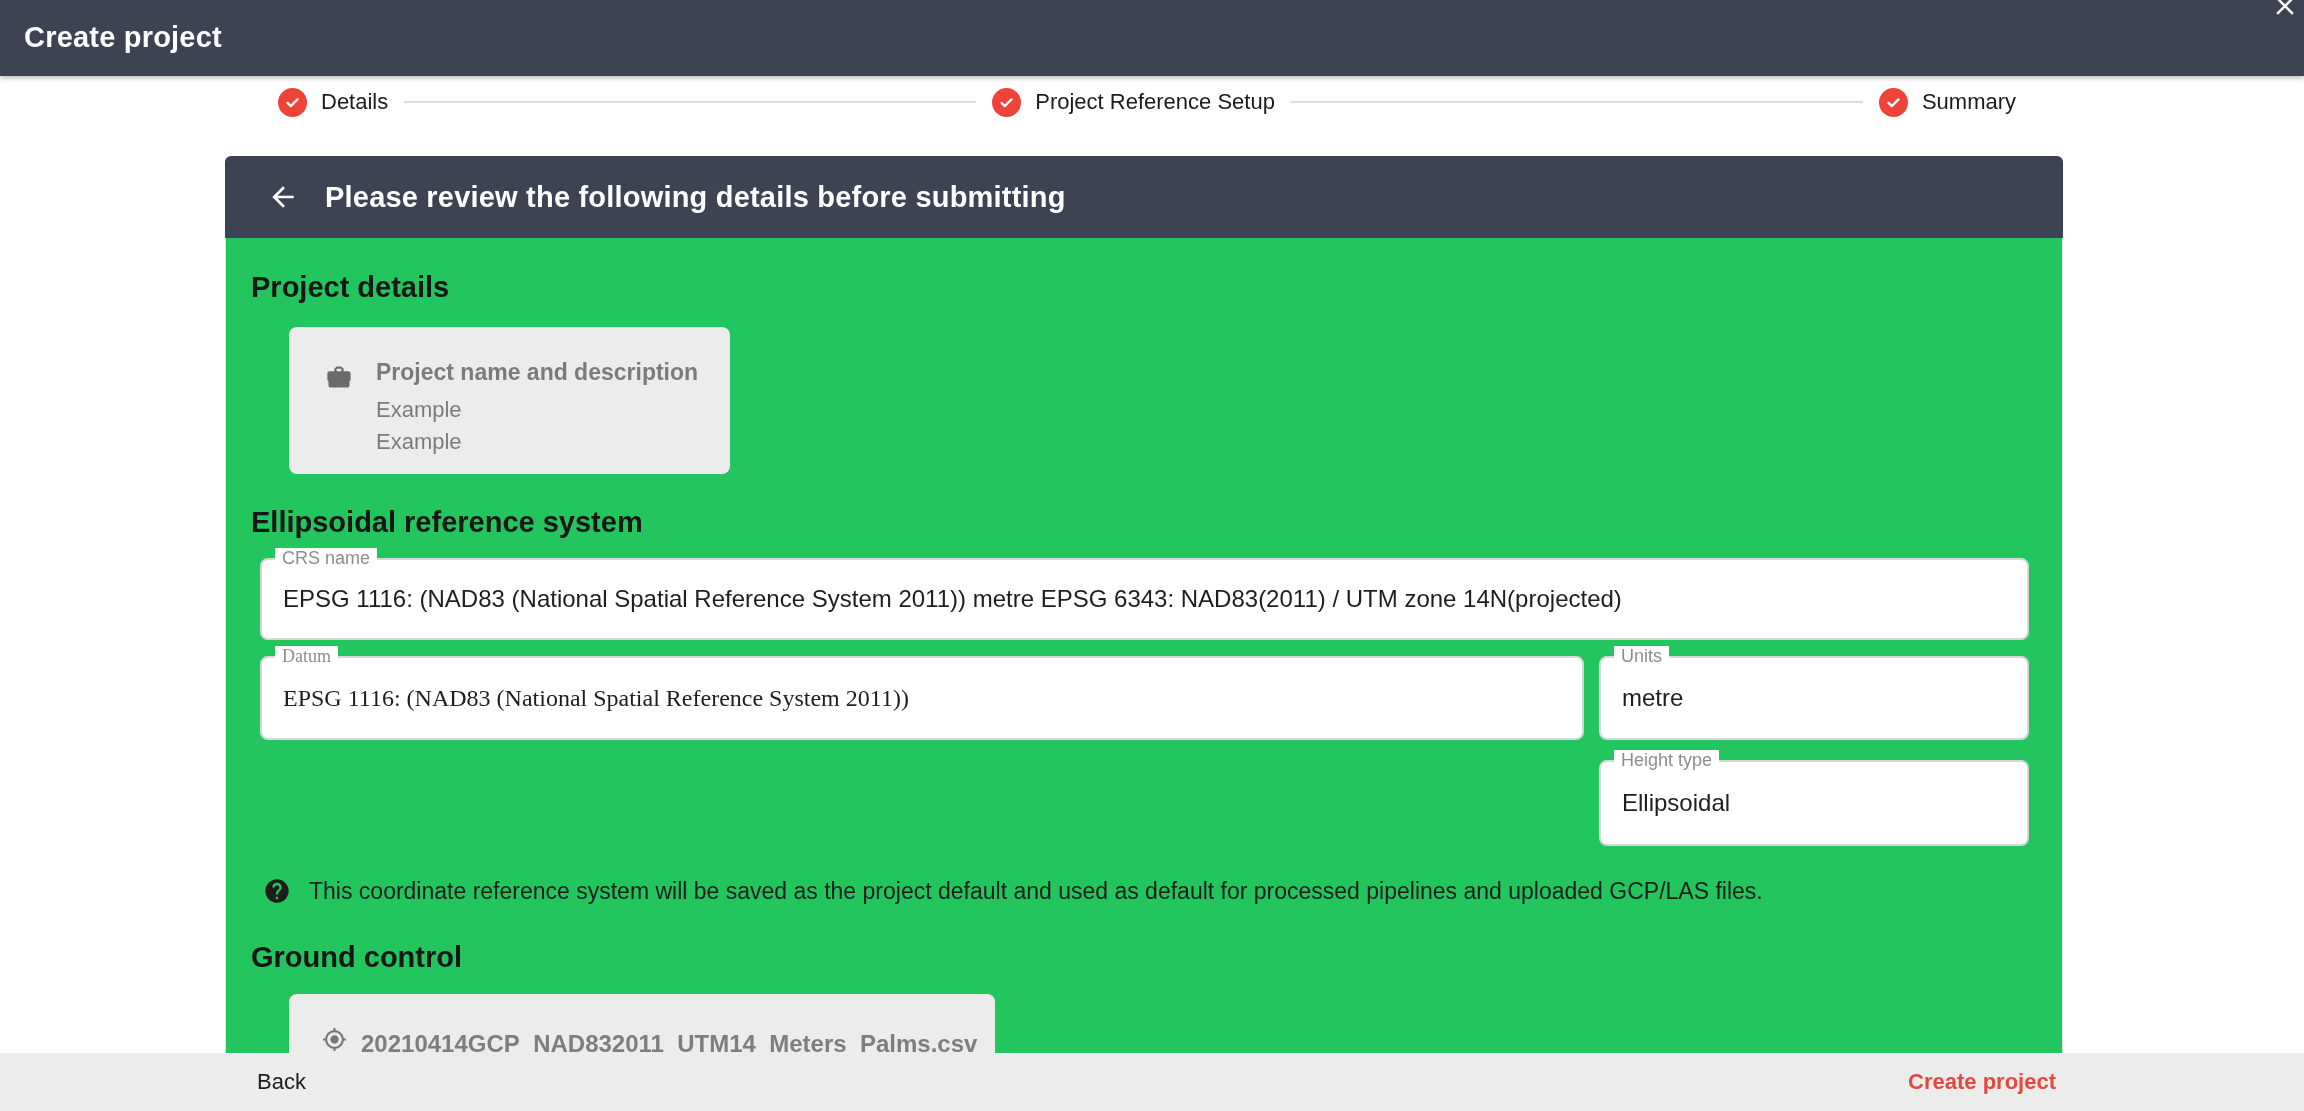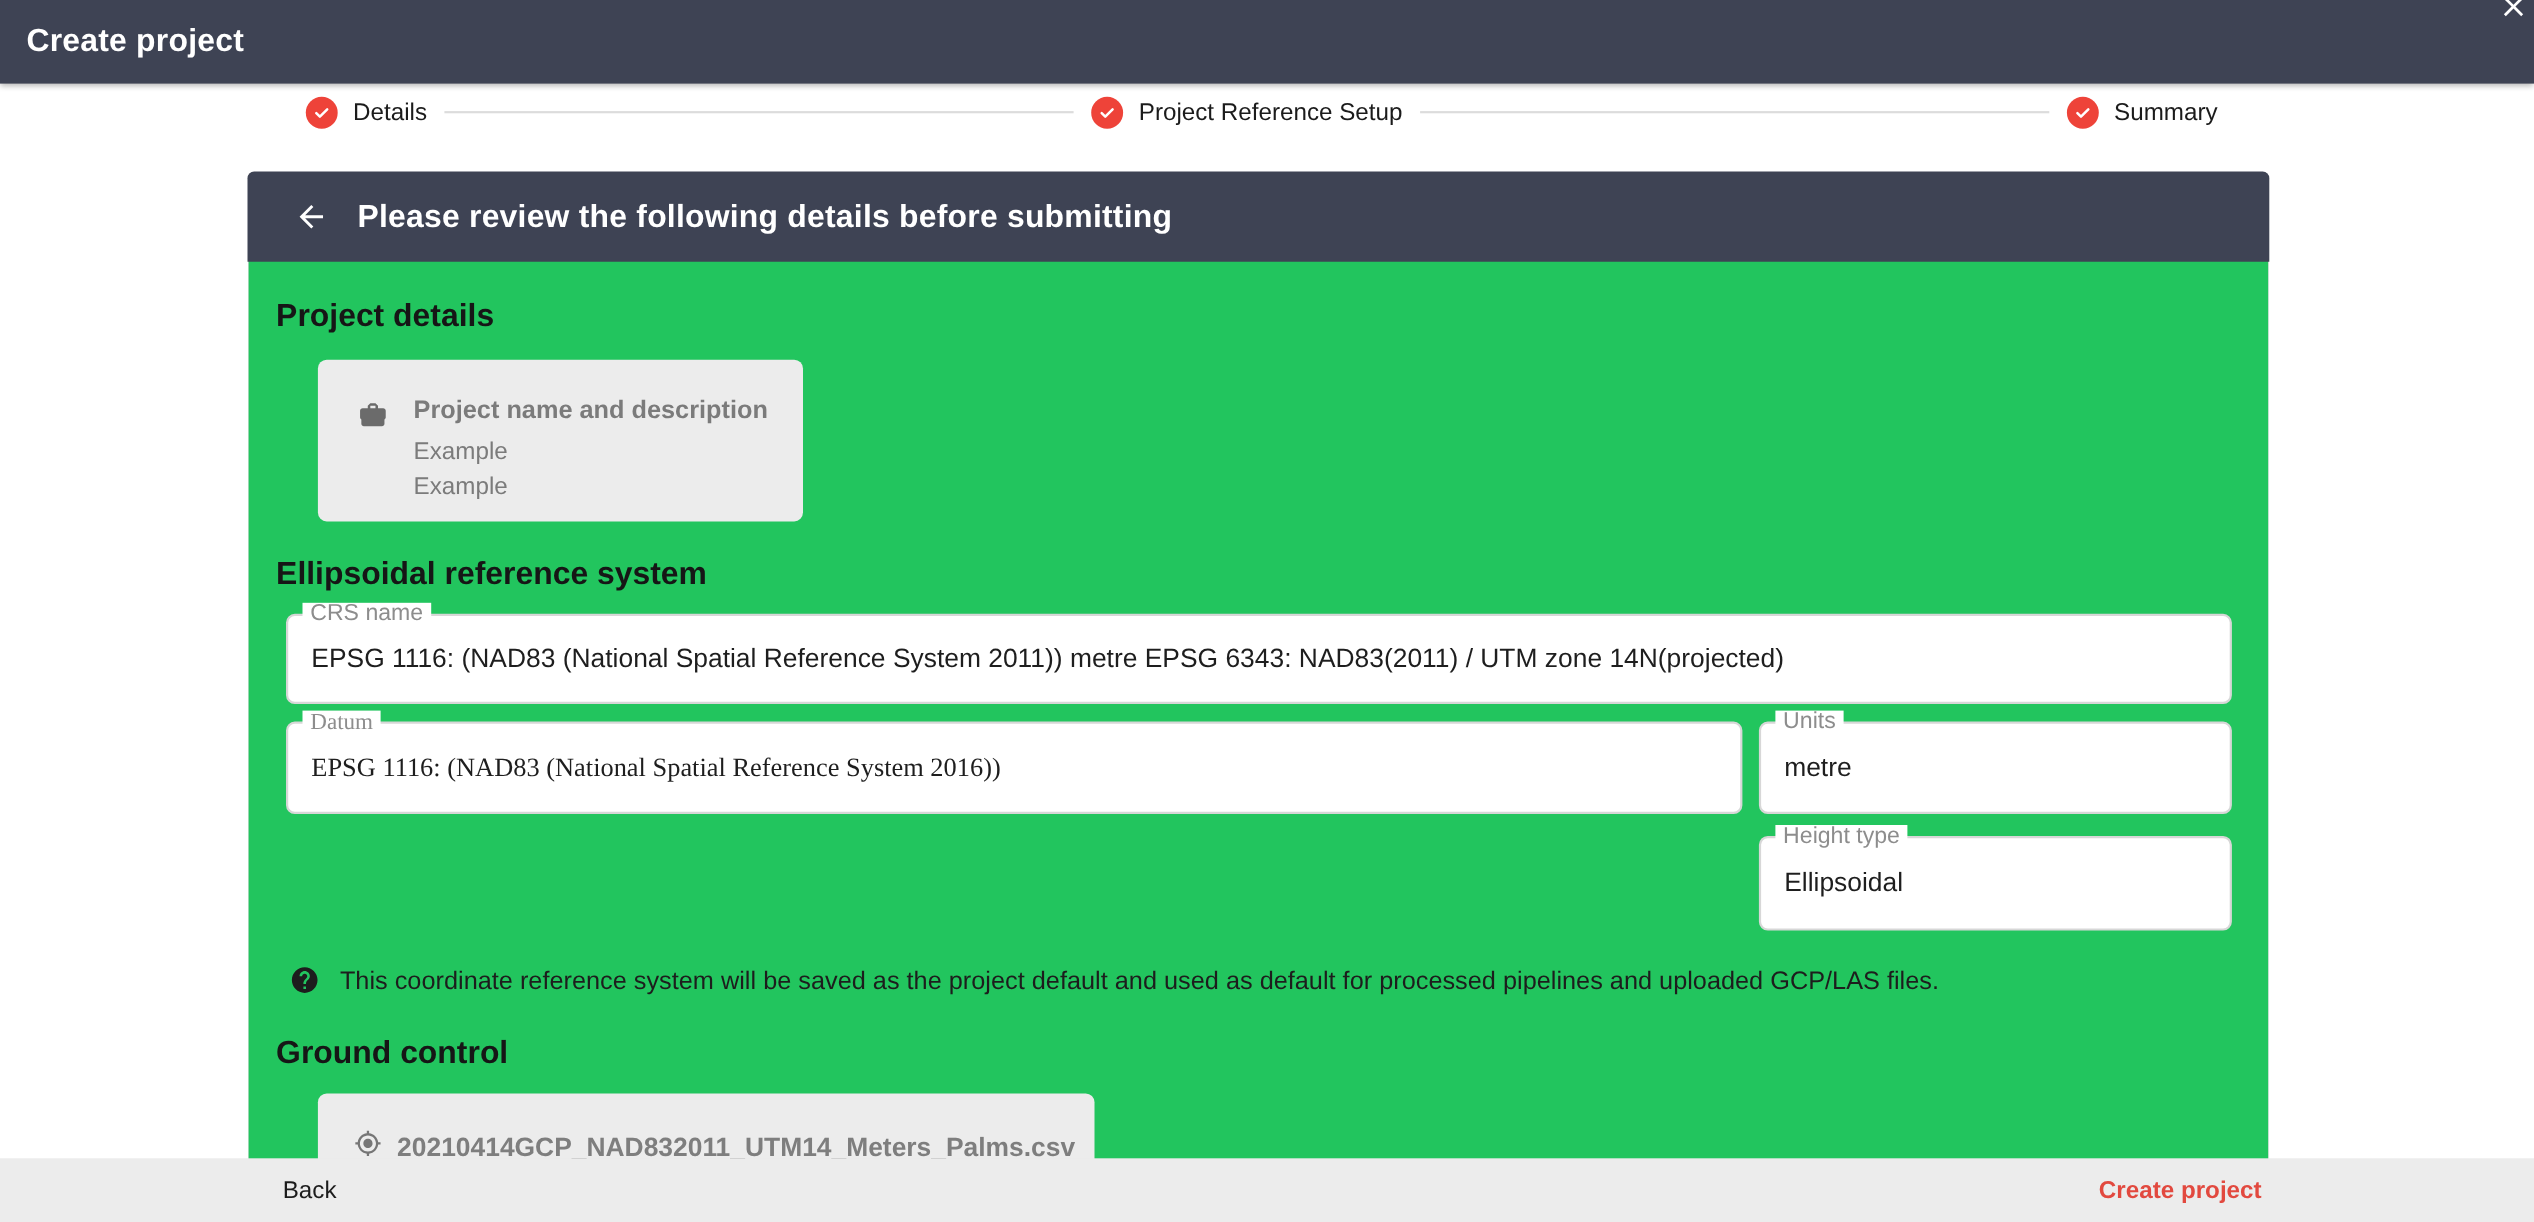--- a/index.html
+++ b/index.html
@@ -54,21 +54,21 @@
   .tile-line  { position:absolute; left:87px; font-size:22px; color:#7b7b7b; }
   .tile-line1 { top:70px; }
   .tile-line2 { top:102px; }
   .tile-file  { position:absolute; left:72px; top:36px; font-size:24px; font-weight:700;
                 color:#7e7e7e; white-space:nowrap; }
 
   
   .field { position:absolute; border:2px solid #d7d7d7; border-radius:8px; background:#fff;
            display:flex; align-items:center; }
   .field-label { position:absolute; top:-12px; left:13px; background:#fff; padding:0 7px;
-                 font-size:21px; color:#8d8d8d; white-space:nowrap; line-height:20px; }
+                 font-size:18px; color:#8d8d8d; white-space:nowrap; line-height:20px; }
   .field-value { padding-left:21px; font-size:24px; color:#1e1e1e; white-space:nowrap;
                  overflow:hidden; }
   .f-crs        { left:34px;  top:401px; width:1769px; height:82px; }
   .f-datum      { left:34px;  top:499px; width:1324px; height:84px;font-family:Liberation Serif, serif; }
   .f-units      { left:1373px; top:499px; width:430px; height:84px; }
   .f-horizontal { left:34px;  top:603px; width:1324px; height:86px; }
   .f-height     { left:1373px; top:603px; width:430px; height:86px; }
 
   
   .note-row { position:absolute; left:37px; top:720px; display:flex; align-items:center; }
@@ -146,21 +146,21 @@
 
     <div class="section-heading h-crs">Ellipsoidal reference system</div>
 
     <div class="field f-crs">
       <div class="field-label">CRS name</div>
       <div class="field-value">EPSG 1116: (NAD83 (National Spatial Reference System 2011)) metre EPSG 6343: NAD83(2011) / UTM zone 14N(projected)</div>
     </div>
 
     <div class="field f-datum">
       <div class="field-label">Datum</div>
-      <div class="field-value">EPSG 1116: (NAD83 (National Spatial Reference System 2016))</div>
+      <div class="field-value">EPSG 1116: (NAD83 (National Spatial Reference System 2011))</div>
     </div>
 
     <div class="field f-units">
       <div class="field-label">Units</div>
       <div class="field-value">metre</div>
     </div>
 
 
     <div class="field f-height">
       <div class="field-label">Height type</div>

